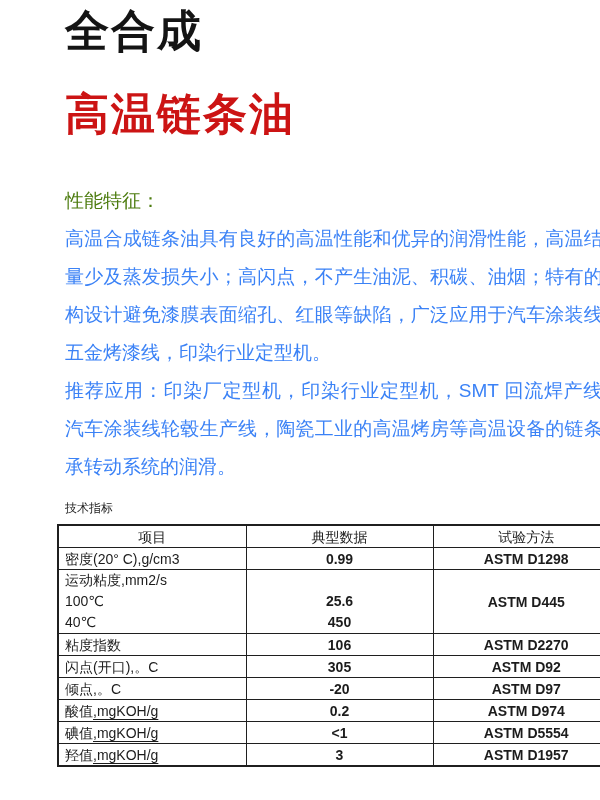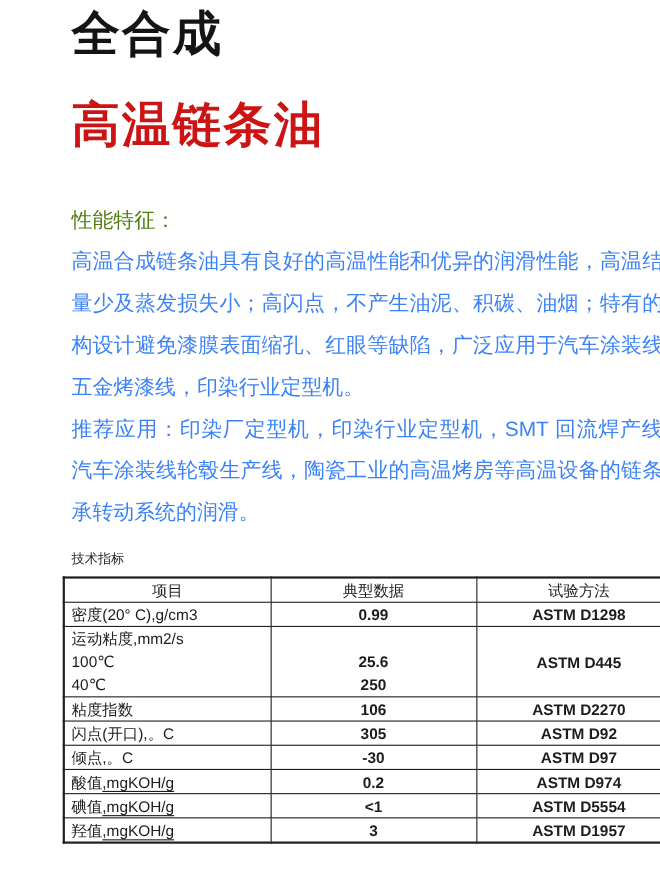--- a/index.html
+++ b/index.html
@@ -150,37 +150,37 @@
       </tr>
       <tr class="multi">
         <td class="cell-item">
           <div class="cell-line">运动粘度,mm2/s</div>
           <div class="cell-line">100℃</div>
           <div class="cell-line">40℃</div>
         </td>
         <td class="cell-value">
           <div class="cell-line"></div>
           <div class="cell-line">25.6</div>
-          <div class="cell-line">250</div>
+          <div class="cell-line">450</div>
         </td>
         <td class="cell-method">ASTM D445</td>
       </tr>
       <tr>
         <td class="cell-item">粘度指数</td>
         <td class="cell-value">106</td>
         <td class="cell-method">ASTM D2270</td>
       </tr>
       <tr>
         <td class="cell-item">闪点(开口),。C</td>
         <td class="cell-value">305</td>
         <td class="cell-method">ASTM D92</td>
       </tr>
       <tr>
         <td class="cell-item">倾点,。C</td>
-        <td class="cell-value">-30</td>
+        <td class="cell-value">-20</td>
         <td class="cell-method">ASTM D97</td>
       </tr>
       <tr>
         <td class="cell-item"><span>酸值</span><span class="wavy">,mgKOH/g</span></td>
         <td class="cell-value">0.2</td>
         <td class="cell-method">ASTM D974</td>
       </tr>
       <tr>
         <td class="cell-item"><span>碘值</span><span class="wavy">,mgKOH/g</span></td>
         <td class="cell-value">&lt;1</td>

